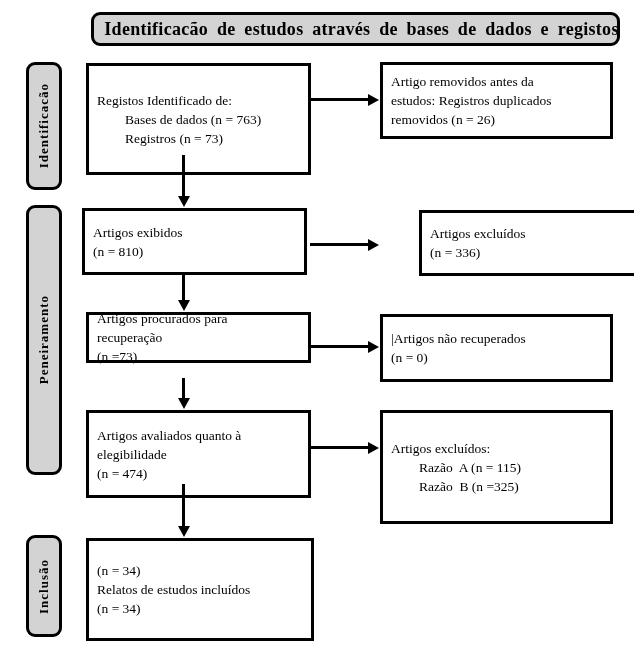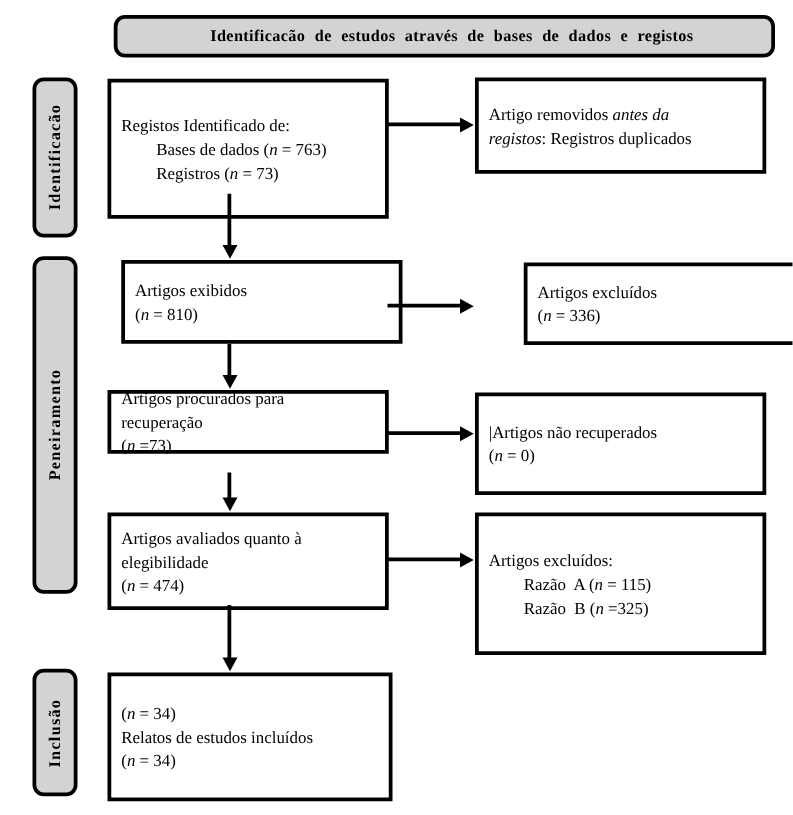--- a/index.html
+++ b/index.html
@@ -7,38 +7,38 @@
     width:634px;height:652px;position:relative;background:#ffffff;
     font-family:"Liberation Serif", serif;color:#000;
   }
   .abs{position:absolute;box-sizing:border-box;}
   
   .rounded{
     background:#d3d3d3;border:3px solid #000;border-radius:9px;
     display:flex;align-items:center;justify-content:center;
   }
   .banner{
-    font-weight:bold;font-size:13px;word-spacing:4px;letter-spacing:.3px;
+    font-weight:bold;font-size:18px;word-spacing:4px;letter-spacing:.3px;
     text-align:center;white-space:pre;padding-left:12px;
   }
   .stage{
     font-weight:bold;font-size:13px;letter-spacing:1px;
   }
   .stage .vtext{
     writing-mode:vertical-rl;transform:rotate(180deg);white-space:nowrap;
   }
   
   .fbox{
     background:#ffffff;border:3px solid #000;
     display:flex;flex-direction:column;justify-content:center;
     padding:5px 8px;font-size:13.5px;line-height:19px;
   }
   .fbox .line{white-space:pre-wrap;}
   .fbox .line.indent{padding-left:28px;}
-  .it{font-style:italic;text-align:right;}
+  .it{text-align:right;}
   
   .arrow-v{position:absolute;width:3px;background:#000;}
   .arrow-v::after{
     content:"";position:absolute;left:50%;transform:translateX(-50%);
     bottom:-10px;border:6px solid transparent;border-top:11px solid #000;border-bottom:none;
   }
   .arrow-h{position:absolute;height:3px;background:#000;}
   .arrow-h::after{
     content:"";position:absolute;top:50%;transform:translateY(-50%);
     right:-10px;border:6px solid transparent;border-left:11px solid #000;border-right:none;
@@ -57,49 +57,50 @@
 </div>
 <div class="abs rounded stage" style="left:26px;top:535px;width:36px;height:102px;">
   <span class="vtext">Inclusão</span>
 </div>
 
 <div class="abs fbox" style="left:86px;top:63px;width:225px;height:112px;">
     <div class="line"><span>Registos Identificado de:</span></div>
     <div class="line indent"><span>Bases de dados (</span><span class="it">n</span><span> = 763)</span></div>
     <div class="line indent"><span>Registros (</span><span class="it">n</span><span> = 73)</span></div>
   </div>
-<div class="abs fbox" style="left:97px;top:208px;width:225px;height:67px;">
+<div class="abs fbox" style="left:82px;top:208px;width:225px;height:67px;">
     <div class="line"><span>Artigos exibidos</span></div>
     <div class="line"><span>(</span><span class="it">n</span><span> = 810)</span></div>
   </div>
 <div class="abs fbox" style="left:86px;top:312px;width:225px;height:51px;">
     <div class="line"><span>Artigos procurados para</span></div>
     <div class="line"><span>recuperação</span></div>
     <div class="line"><span>(</span><span class="it">n</span><span> =73)</span></div>
   </div>
-<div class="abs fbox" style="left:86px;top:410px;width:225px;height:78px;">
+<div class="abs fbox" style="left:86px;top:410px;width:225px;height:88px;">
     <div class="line"><span>Artigos avaliados quanto à</span></div>
     <div class="line"><span>elegibilidade</span></div>
     <div class="line"><span>(</span><span class="it">n</span><span> = 474)</span></div>
   </div>
 <div class="abs fbox" style="left:86px;top:538px;width:228px;height:103px;">
     <div class="line"><span>(</span><span class="it">n</span><span> = 34)</span></div>
     <div class="line"><span>Relatos de estudos incluídos</span></div>
     <div class="line"><span>(</span><span class="it">n</span><span> = 34)</span></div>
   </div>
 
 <div class="abs fbox" style="left:380px;top:62px;width:233px;height:77px;">
     <div class="line"><span>Artigo removidos </span><span class="it">antes da</span></div>
-    <div class="line"><span class="it">registos</span><span>: Registros duplicados</span></div>
+    <div class="line"><span class="it">estudos</span><span>: Registros duplicados</span></div>
+    <div class="line"><span>removidos (</span><span class="it">n</span><span> = 26)</span></div>
   </div>
 <div class="abs fbox" style="left:380px;top:210px;width:233px;height:66px;margin-left:39px;">
     <div class="line"><span>Artigos excluídos</span></div>
     <div class="line"><span>(</span><span class="it">n</span><span> = 336)</span></div>
   </div>
-<div class="abs fbox" style="left:380px;top:314px;width:233px;height:82px;">
+<div class="abs fbox" style="left:380px;top:314px;width:233px;height:68px;">
     <div class="line"><span>|Artigos não recuperados</span></div>
     <div class="line"><span>(</span><span class="it">n</span><span> = 0)</span></div>
   </div>
 <div class="abs fbox" style="left:380px;top:410px;width:233px;height:114px;">
     <div class="line"><span>Artigos excluídos:</span></div>
     <div class="line indent"><span>Razão  A (</span><span class="it">n</span><span> = 115)</span></div>
     <div class="line indent"><span>Razão  B (</span><span class="it">n</span><span> =325)</span></div>
   </div>
 
 <div class="arrow-v" style="left:182px;top:155px;height:42px;"></div>

